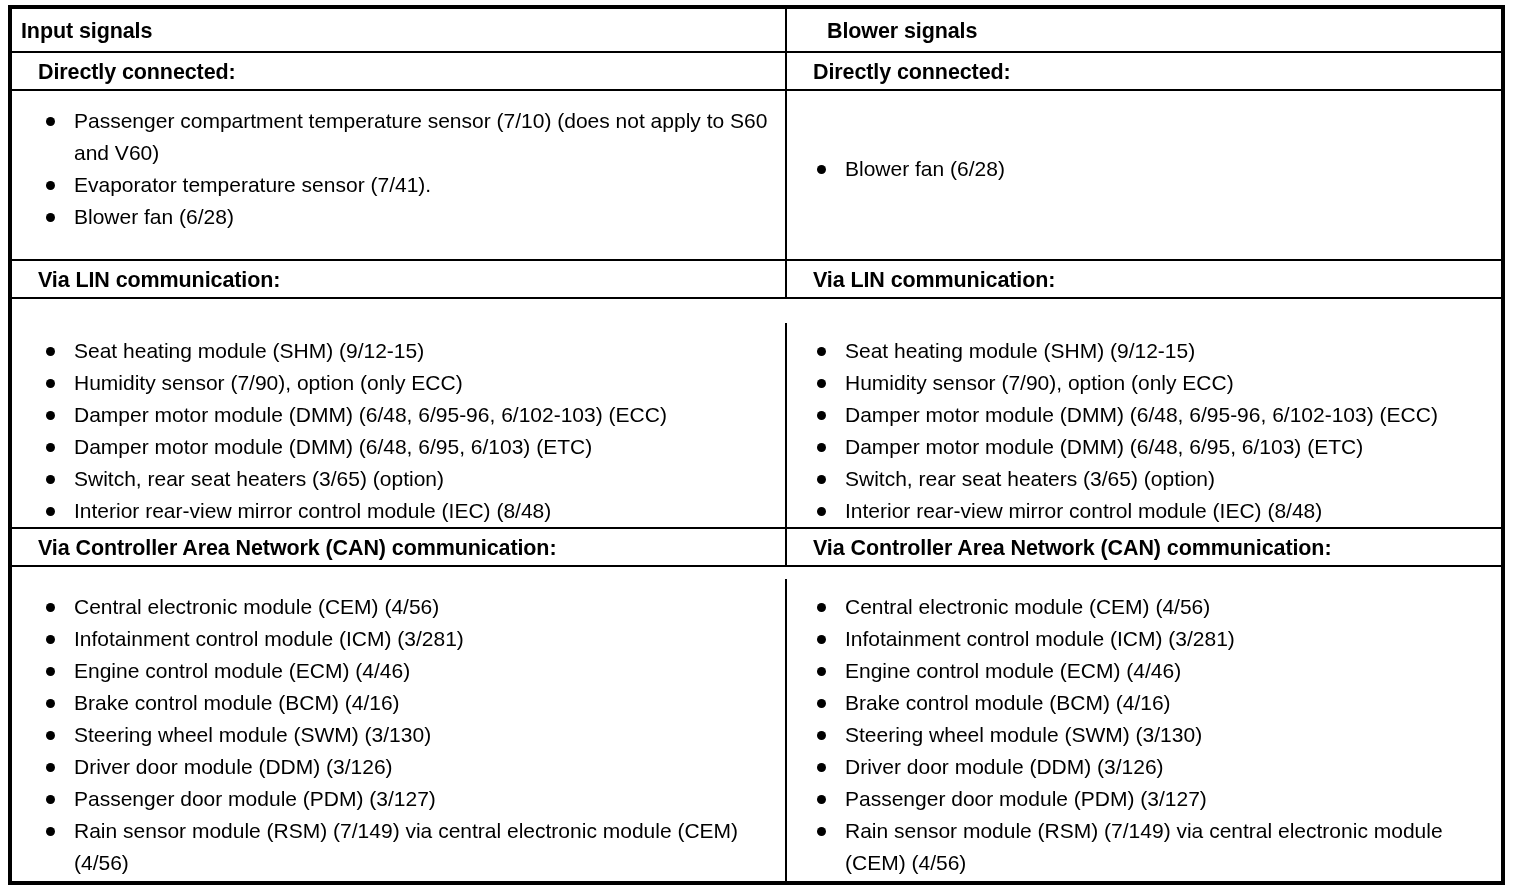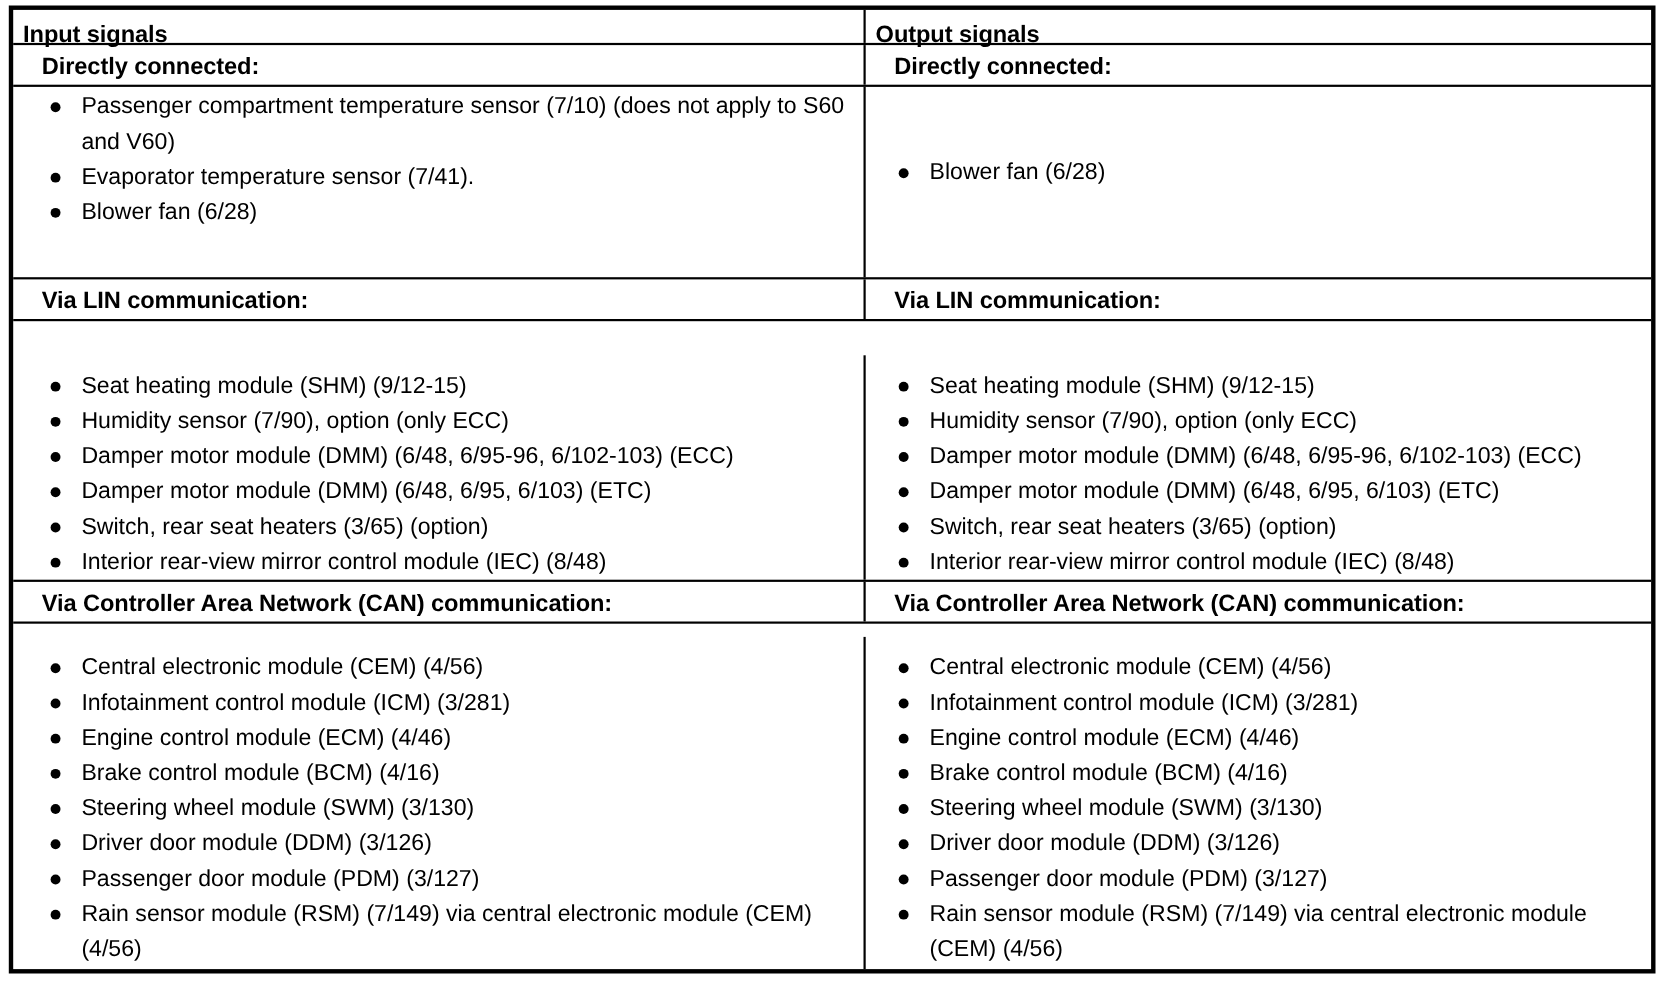--- a/index.html
+++ b/index.html
@@ -57,21 +57,21 @@
   .tcell.left {
     width: 775px;
     flex: 0 0 775px;
     border-right: 2px solid #000000;
   }
   .tcell.right {
     flex: 1 1 auto;
   }
 
   
-  .head-row { height: 32px; }
+  .head-row { height: 44px; gap: 31px; }
   .head-text {
     font-weight: bold;
     font-size: 21.5px;
     line-height: 45px;
     padding-left: 9px;
     letter-spacing: -0.1px;
     white-space: nowrap;
   }
 
   .sub-row { height: 38px; }
@@ -89,21 +89,21 @@
   .body-lin       { height: 240px; align-items: flex-end; }
   .body-can       { min-height: 302px; margin-top: 12px; }
 
   .bullets {
     list-style: none;
     margin: 0;
     padding: 0;
     font-size: 21px;
     line-height: 32px;
   }
-  .bullets.pad-directly { padding: 2px 10px 0 34px; }
+  .bullets.pad-directly { padding: 14px 10px 0 34px; }
   .bullets.pad-directly-right { padding: 14px 10px 0 30px; }
   .bullets.pad-lin  { padding: 12px 10px 0 34px; }
   .bullets.pad-lin-right { padding: 10px 10px 0 30px; }
   .bullets.pad-can  { padding: 12px 10px 0 34px; }
   .bullets.pad-can-right { padding: 12px 10px 0 30px; }
 
   .bullets li {
     position: relative;
     padding-left: 28px;
     margin: 0;
@@ -129,21 +129,21 @@
 
 <div class="sheet">
 
   <div class="signal-table">
 
     <div class="trow head-row">
       <div class="tcell left">
         <div class="head-text">Input signals</div>
       </div>
       <div class="tcell right">
-        <div class="head-text">Output signals</div>
+        <div class="head-text">Blower signals</div>
       </div>
     </div>
 
     <div class="trow sub-row">
       <div class="tcell left">
         <div class="sub-text">Directly connected:</div>
       </div>
       <div class="tcell right">
         <div class="sub-text">Directly connected:</div>
       </div>

